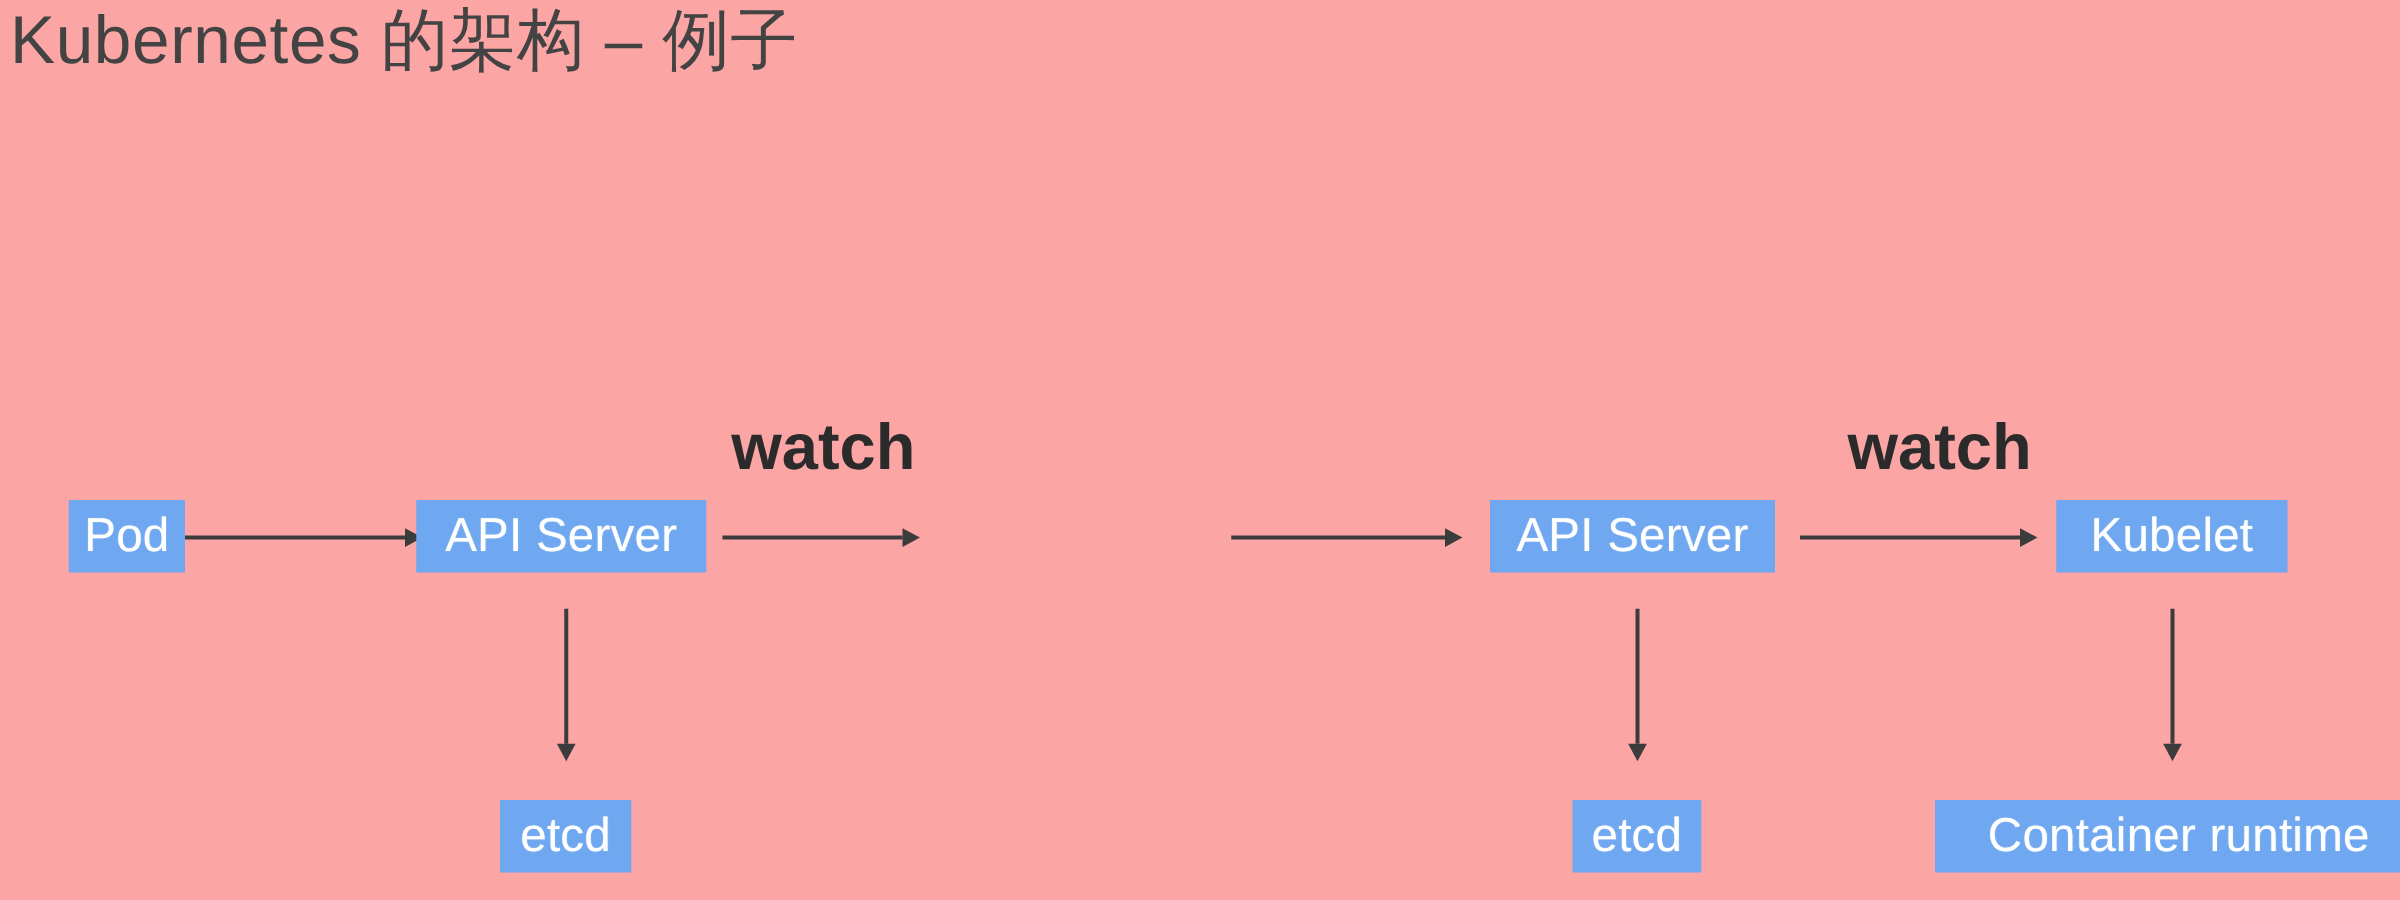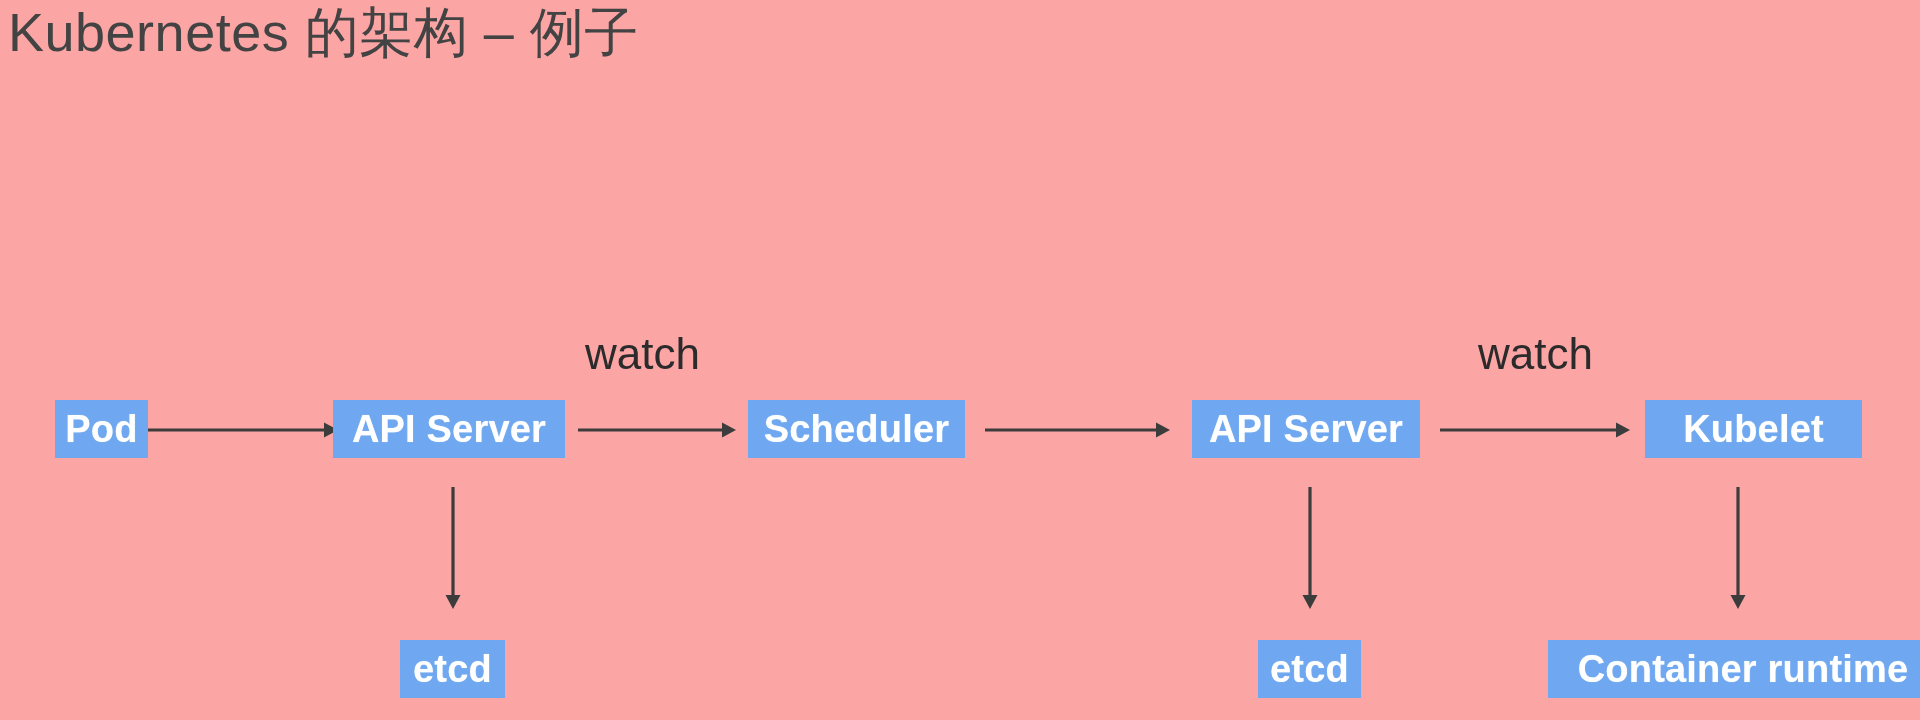--- a/index.html
+++ b/index.html
@@ -44,30 +44,30 @@
     color: #ffffff;
     font-size: 38px;
     line-height: 1;
     display: flex;
     align-items: center;
     justify-content: center;
     white-space: nowrap;
     letter-spacing: 0.2px;
     padding: 12px 6px;
     text-shadow: 0 0 1px rgba(255,255,255,0.55);
-    font-weight: bold;
   }
 
   
   .edge-label {
     position: absolute;
-    font-size: 44px;
+    font-size: 52px;
     line-height: 1;
     color: #2b2b2b;
     white-space: nowrap;
+    font-weight: bold;
   }
 
   
   .arrow-h, .arrow-v {
     position: absolute;
   }
   .arrow-h svg, .arrow-v svg {
     display: block;
     overflow: visible;
   }
@@ -129,25 +129,24 @@
   </div>
 
   <div class="edge-label" style="left:585px; top:332px;">watch</div>
 
   <div class="edge-label" style="left:1478px; top:332px;">watch</div>
 
   <div class="node" style="left:55px; top:400px; width:93px; height:58px;">Pod</div>
 
   <div class="node" style="left:333px; top:400px; width:232px; height:58px;">API Server</div>
 
-  <div class="node" style="left:748px; top:400px; width:217px; height:58px;">Scheduler</div>
 
   <div class="node" style="left:1192px; top:400px; width:228px; height:58px;">API Server</div>
 
-  <div class="node" style="left:1645px; top:400px; width:217px; height:58px;">Kubelet</div>
+  <div class="node" style="left:1645px; top:400px; width:185px; height:58px;">Kubelet</div>
 
   <div class="node" style="left:400px; top:640px; width:105px; height:58px;">etcd</div>
 
   <div class="node" style="left:1258px; top:640px; width:103px; height:58px;">etcd</div>
 
   <div class="node" style="left:1548px; top:640px; width:390px; height:58px;">Container runtime</div>
 
 </div>
 
 </body></html>

